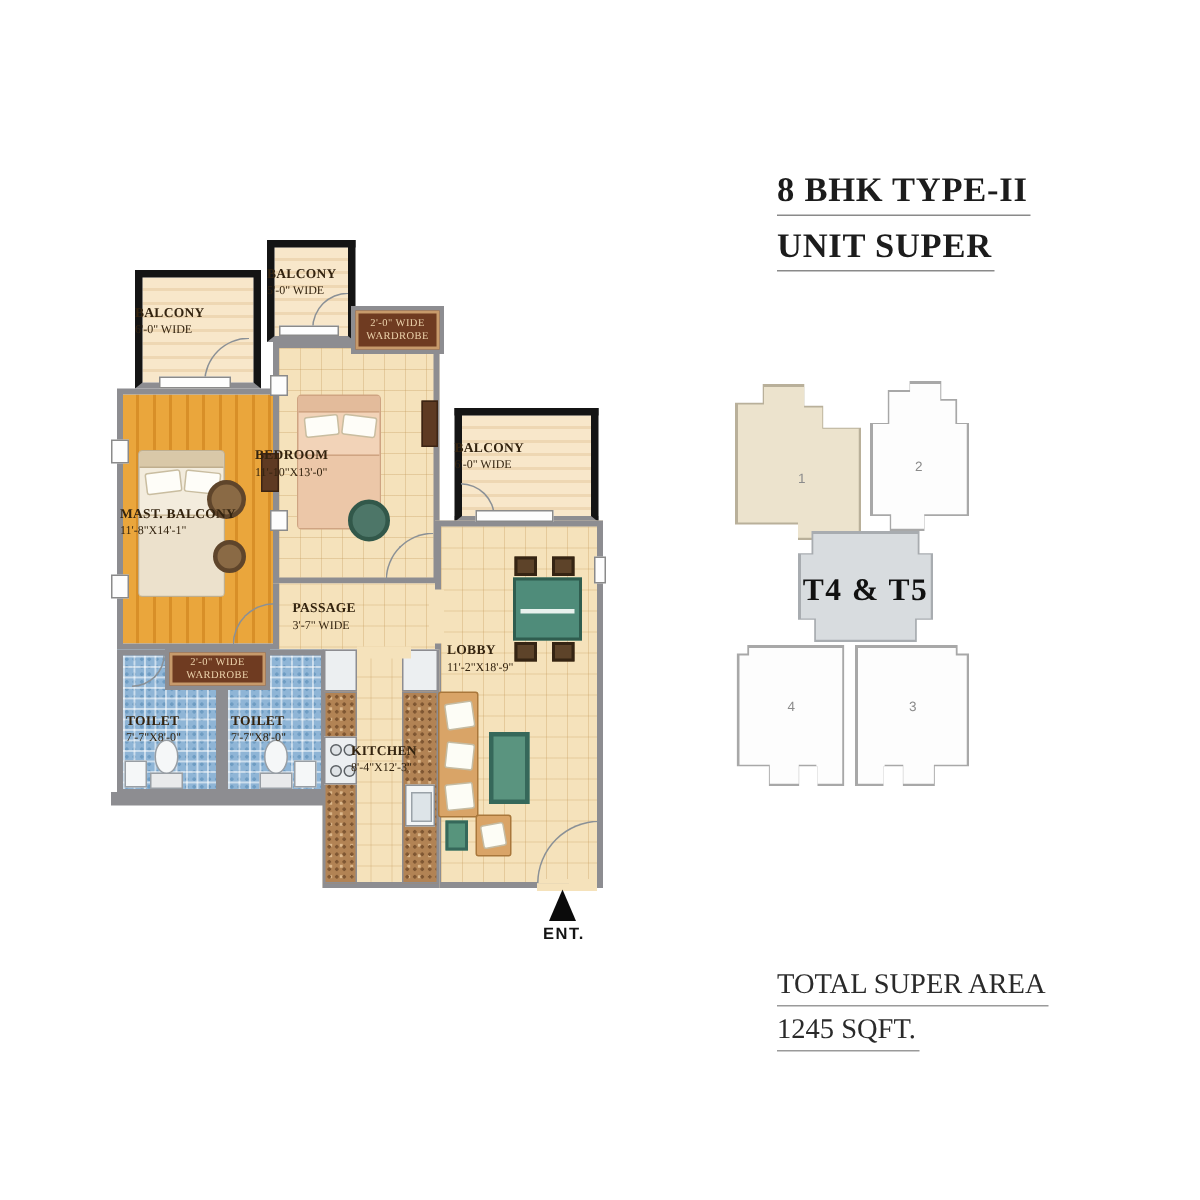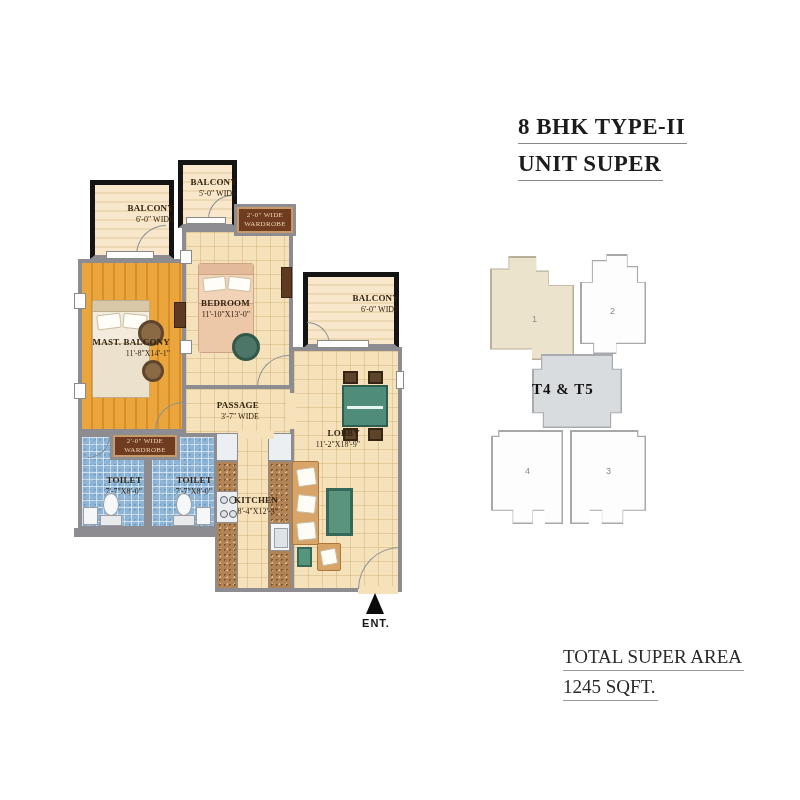--- a/index.html
+++ b/index.html
@@ -4,21 +4,21 @@
 <style>
   html,body{margin:0;padding:0}
   body{width:800px;height:800px;position:relative;background:#ffffff;overflow:hidden;
        font-family:"Liberation Serif",serif;}
 
   
   .title-block{position:absolute;left:518px;top:114px;}
   .title-line{display:table;font-size:23px;font-weight:bold;color:#1c1c1c;
               letter-spacing:.5px;border-bottom:1.5px solid #8a8a8a;
               padding:0 2px 3px 0;margin-bottom:7px;white-space:nowrap;}
-  .footer-block{position:absolute;left:518px;top:646px;margin-left:45px;}
+  .footer-block{position:absolute;left:518px;top:646px;}
   .footer-line{display:table;font-size:19px;color:#2a2a2a;border-bottom:1.5px solid #9a9a9a;
                padding:0 2px 2px 0;margin-bottom:5px;white-space:nowrap;}
 
   
   .plan{position:absolute;left:70px;top:155px;width:345px;height:485px;}
   .room{position:absolute;box-sizing:border-box;border:4px solid #8d8d91;z-index:1;}
   .tile{background-color:#f5e2bb;
         background-image:linear-gradient(rgba(200,158,96,.35) 1px,rgba(0,0,0,0) 1px),
                          linear-gradient(90deg,rgba(200,158,96,.35) 1px,rgba(0,0,0,0) 1px);
         background-size:14px 14px;}
@@ -34,21 +34,21 @@
         box-shadow:0 0 0 3px #8d8d91;z-index:5;display:flex;flex-direction:column;
         align-items:center;justify-content:center;}
   .ward .wl{font-size:7px;line-height:1.3;color:#ecd2ab;letter-spacing:.3px;white-space:nowrap;}
   .wallstrip{position:absolute;background:#8d8d91;z-index:2;}
   .openpatch{position:absolute;background:#f5e2bb;z-index:4;}
   .win{position:absolute;background:#fdfdfd;border:1px solid #8a8a8a;box-sizing:border-box;z-index:5;}
   .arc{position:absolute;z-index:4;box-sizing:border-box;}
   .arc-tl{border-top:1.5px solid #8a9096;border-left:1.5px solid #8a9096;border-top-left-radius:100%;}
   .arc-tr{border-top:1.5px solid #8a9096;border-right:1.5px solid #8a9096;border-top-right-radius:100%;}
   .arc-br{border-bottom:1.5px solid #8a9096;border-right:1.5px solid #8a9096;border-bottom-right-radius:100%;}
-  .lbl{position:absolute;text-align:right;color:#33230f;z-index:6;line-height:1.3;}
+  .lbl{position:absolute;text-align:left;color:#33230f;z-index:6;line-height:1.3;}
   .lbl .n{font-size:9px;font-weight:bold;letter-spacing:.2px;white-space:nowrap;}
   .lbl .d{font-size:8px;white-space:nowrap;}
 
   
   .fur{position:absolute;box-sizing:border-box;z-index:3;}
   .bed{background:#f3ecdd;border:1px solid #bfae8e;border-radius:3px;}
   .bed .hb{position:absolute;left:0;top:0;right:0;height:10px;background:#d9c8a8;border-bottom:1px solid #bfae8e;}
   .bed .blanket{position:absolute;left:0;bottom:0;right:0;height:55%;background:#ece1cc;border-top:1px solid #cdbc9c;}
   .pillow{position:absolute;background:#fefdf8;border:1px solid #c9bda0;border-radius:2px;}
   .pinkbed{background:#f2d3b8;border:1px solid #cfa482;border-radius:3px;}
@@ -82,21 +82,21 @@
   .ent-tri{position:absolute;width:0;height:0;border-left:9px solid transparent;
            border-right:9px solid transparent;border-bottom:21px solid #0b0b0b;z-index:7;}
   .ent-lbl{position:absolute;font-family:"Liberation Sans",sans-serif;font-weight:bold;
            font-size:11px;color:#141414;text-align:center;z-index:7;letter-spacing:1px;}
 
   
   .keyplan{position:absolute;left:486px;top:250px;width:162px;height:278px;}
   .kp{position:absolute;}
   .kp .fill{position:absolute;left:1.5px;top:1.5px;right:1.5px;bottom:1.5px;}
   .kp-num{position:absolute;font-family:"Liberation Sans",sans-serif;font-size:9px;color:#8b8b8b;z-index:2;}
-  .kp-core-lbl{position:absolute;width:100%;font-size:15px;font-weight:bold;
+  .kp-core-lbl{position:absolute;width:100%;text-align:center;font-size:21px;font-weight:bold;
                color:#111;z-index:2;letter-spacing:1px;}
   .u1s{clip-path:polygon(0 12%,22% 12%,22% 0,55% 0,55% 14%,70% 14%,70% 28%,100% 28%,100% 100%,50% 100%,50% 90%,0 90%);}
   .u2s{clip-path:polygon(0 28%,18% 28%,18% 6%,40% 6%,40% 0,72% 0,72% 12%,88% 12%,88% 28%,100% 28%,100% 90%,55% 90%,55% 100%,20% 100%,20% 90%,0 90%);}
   .cores{clip-path:polygon(10% 0,90% 0,90% 20%,100% 20%,100% 80%,88% 80%,88% 100%,12% 100%,12% 80%,0 80%,0 20%,10% 20%);}
   .u4s{clip-path:polygon(0 6%,10% 6%,10% 0,100% 0,100% 100%,75% 100%,75% 86%,58% 86%,58% 100%,30% 100%,30% 86%,0 86%);}
   .u3s{clip-path:polygon(0 0,90% 0,90% 6%,100% 6%,100% 86%,70% 86%,70% 100%,42% 100%,42% 86%,25% 86%,25% 100%,0 100%);}
 </style>
 </head>
 <body>
 

